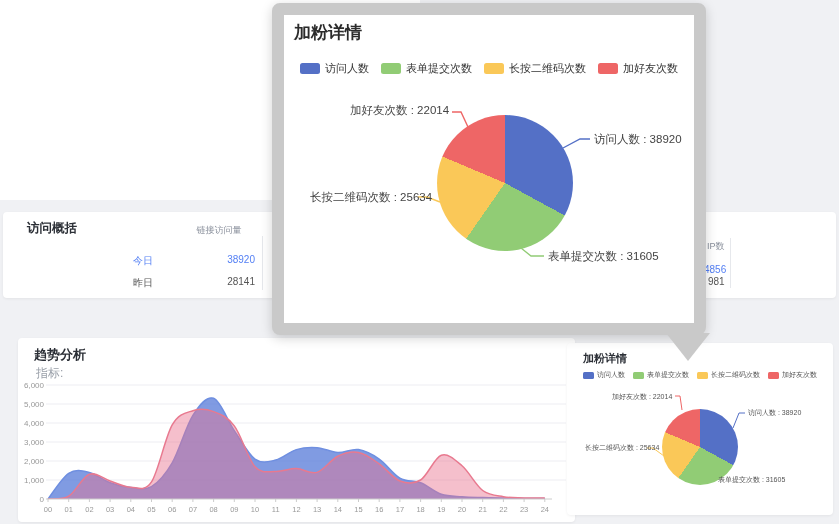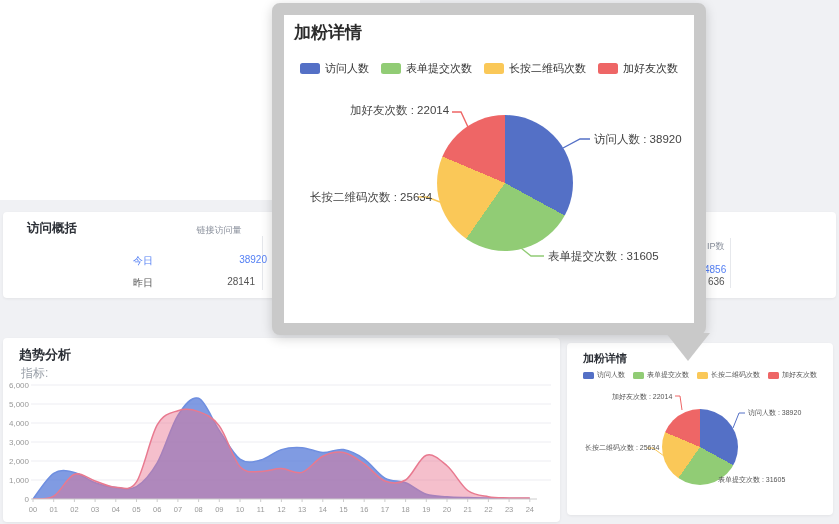--- a/index.html
+++ b/index.html
@@ -17,21 +17,21 @@
 
   
   .visit-card{left:3px;top:212px;width:833px;height:86px;}
   .visit-card .card-title{left:24px;top:8px;font-size:12.5px;}
   .vc-text{position:absolute;font-size:10px;color:#555;white-space:nowrap;}
   .vc-header{font-size:9px;color:#8a909c;}
   .vc-accent{color:#537ff4;}
   .vc-divider{position:absolute;width:1px;background:#e6e8ec;}
 
   
-  .trend-card{left:3px;top:338px;width:557px;height:184px;}
+  .trend-card{left:18px;top:338px;width:557px;height:184px;}
   .trend-card .card-title{left:16px;top:8px;font-size:13px;}
   .trend-metric{position:absolute;left:18px;top:27px;font-size:12px;color:#9aa0a9;}
   #trend-svg{position:absolute;left:0;top:38px;}
 
   
   .mini-card{left:567px;top:343px;width:266px;height:172px;}
   .mini-card .card-title{left:16px;top:8px;font-size:11px;}
   .mini-legend{position:absolute;left:0;right:0;top:27px;display:flex;justify-content:center;align-items:center;gap:8px;}
   .mini-legend .item{display:flex;align-items:center;gap:3px;font-size:7px;color:#555;white-space:nowrap;}
   .mini-legend .chip{width:11px;height:7px;border-radius:1.5px;display:inline-block;}
@@ -60,27 +60,27 @@
 </head>
 <body>
 
 <div class="top-left-white"></div>
 
 <div class="card visit-card">
   <div class="card-title">访问概括</div>
   <span class="vc-text vc-header" style="left:180px;top:12px;width:72px;text-align:center;">链接访问量</span>
   <div class="vc-divider" style="left:259px;top:24px;height:54px;"></div>
   <span class="vc-text vc-accent" style="left:130px;top:42px;width:24px;text-align:left;">今日</span>
-  <span class="vc-text vc-accent" style="left:192px;top:42px;width:72px;text-align:right;">38920</span>
+  <span class="vc-text vc-accent" style="left:180px;top:42px;width:72px;text-align:right;">38920</span>
   <span class="vc-text" style="left:130px;top:64px;width:24px;">昨日</span>
   <span class="vc-text" style="left:180px;top:64px;width:72px;text-align:right;">28141</span>
   <span class="vc-text vc-header" style="left:704px;top:28px;">IP数</span>
   <div class="vc-divider" style="left:727px;top:26px;height:50px;"></div>
   <span class="vc-text vc-accent" style="left:701px;top:52px;">4856</span>
-  <span class="vc-text" style="left:705px;top:64px;">636</span>
+  <span class="vc-text" style="left:705px;top:64px;">981</span>
 </div>
 
 <div class="card trend-card">
   <div class="card-title">趋势分析</div>
   <div class="trend-metric">指标:</div>
   <svg id="trend-svg" width="557" height="146">
       <text x="26" y="126" text-anchor="end" font-size="8" fill="#999">0</text>
       <line x1="28" y1="104" x2="548" y2="104" stroke="#ededf2" stroke-width="1"></line>
       <text x="26" y="107" text-anchor="end" font-size="8" fill="#999">1,000</text>
       <line x1="28" y1="85" x2="548" y2="85" stroke="#ededf2" stroke-width="1"></line>

